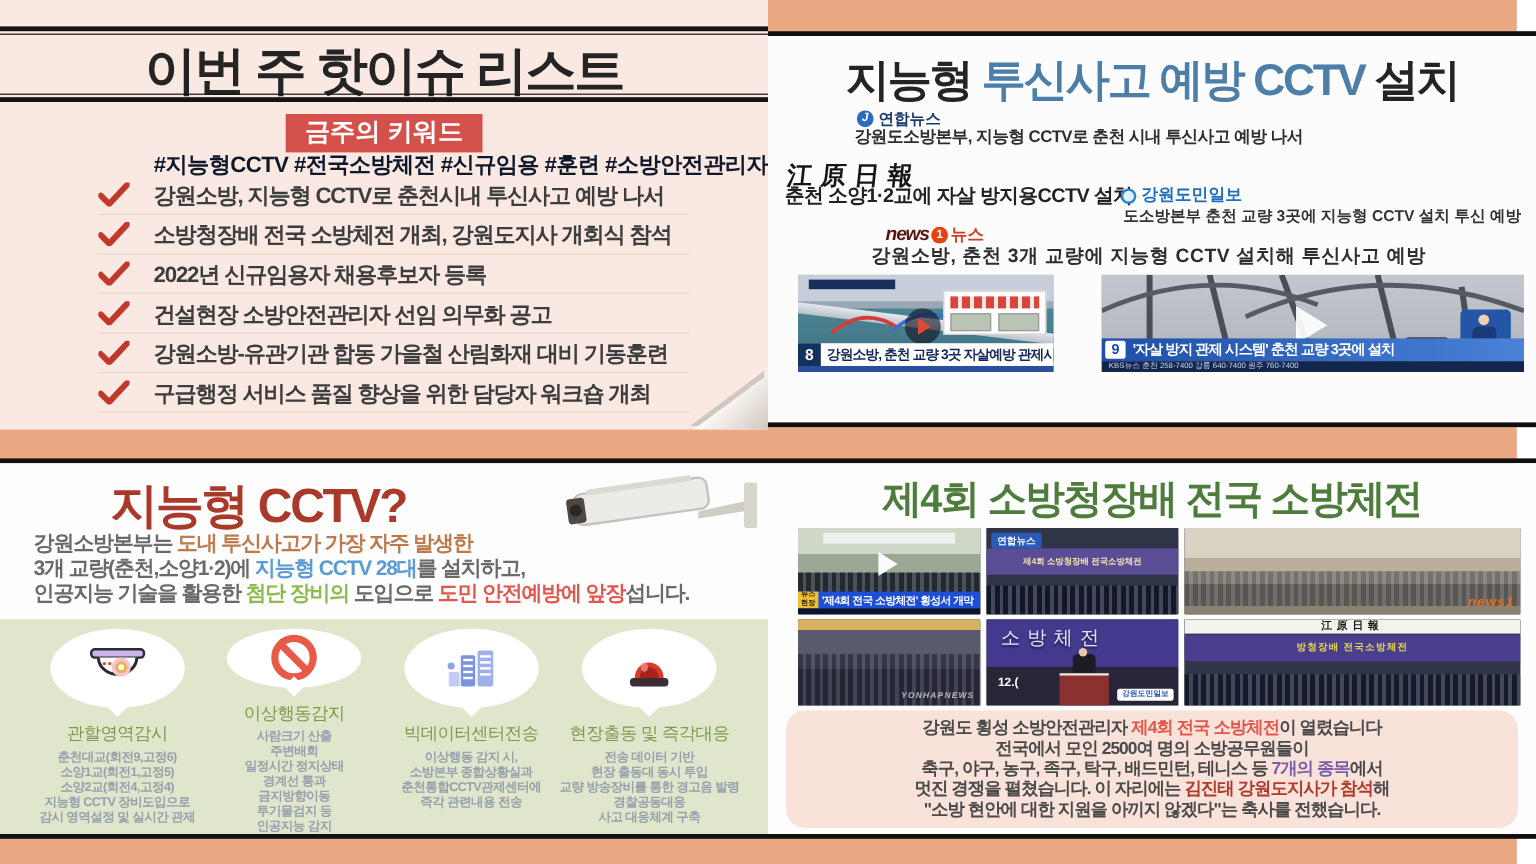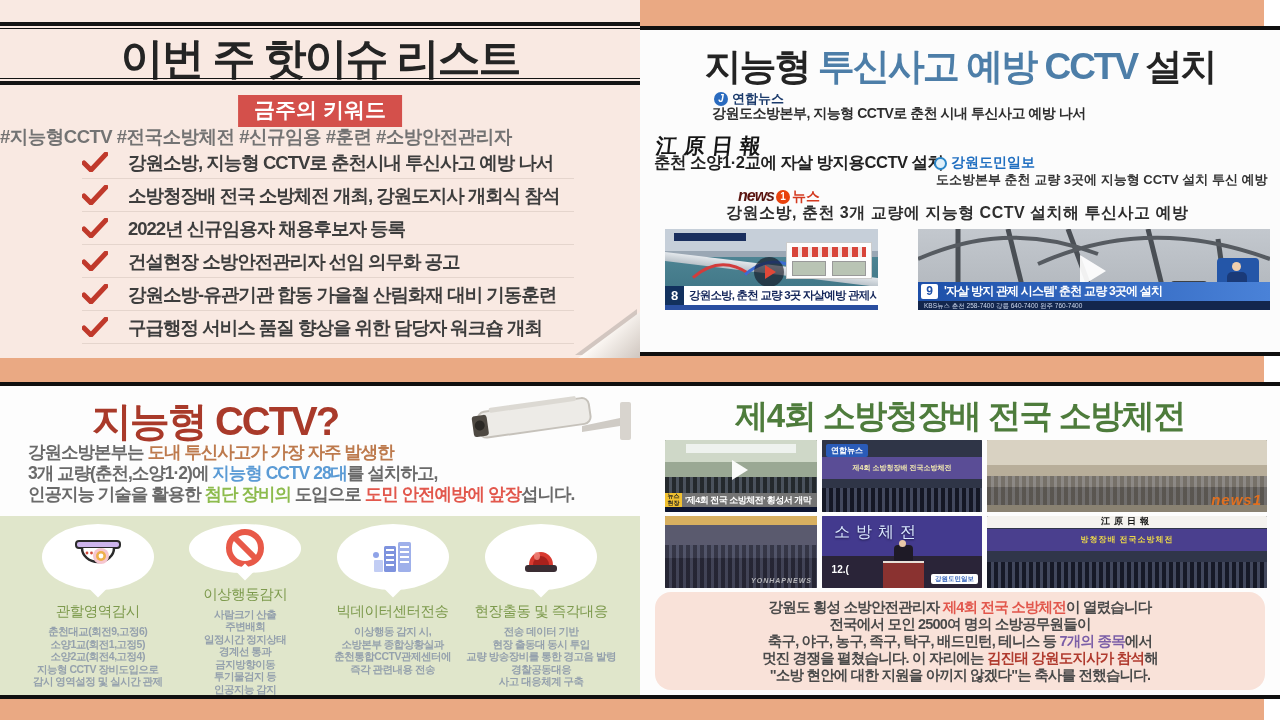--- a/index.html
+++ b/index.html
@@ -9,22 +9,22 @@
   .hline { position:absolute; left:0; width:1280px; background:#101010; }
 
   
   .q1 { position:absolute; left:0; top:0; width:640px; height:358px; background:#f9e9e2; }
   .q1 .rule { position:absolute; left:0; width:640px; background:#141414; }
   .q1-title { position:absolute; top:30px; left:0; width:640px; text-align:center;
               font-size:43px; font-weight:900; letter-spacing:-2px; color:#242424; }
   .q1-badge { position:absolute; top:95px; left:50%; transform:translateX(-50%);
               background:#d4504b; color:#fff; font-size:21px; font-weight:800;
               padding:1px 16px 3px; white-space:nowrap; }
-  .q1-hash  { position:absolute; top:124px; left:0; width:640px; text-align:left;
-              font-size:18.5px; font-weight:800; color:#737373; letter-spacing:-0.5px; }
+  .q1-hash  { position:absolute; top:124px; left:0; width:640px; text-align:right;
+              font-size:18.5px; font-weight:800; color:#0f172a; letter-spacing:-0.5px; }
   .q1-list { position:absolute; top:146px; left:82px; width:492px; list-style:none; }
   .q1-list li { height:33px; display:flex; align-items:center; border-bottom:1px solid #e5d5cd; }
   .q1-check { width:26px; height:20px; margin-right:20px; flex:0 0 auto; }
   .q1-item-text { font-size:18.5px; font-weight:700; color:#3d3d3d; letter-spacing:-1px; white-space:nowrap; }
   .curl { position:absolute; right:0; bottom:0; width:62px; height:46px; }
   .curl .under { position:absolute; right:0; bottom:0; width:62px; height:46px;
                  clip-path:polygon(100% 0,0 100%,100% 100%);
                  background:#b3aaa4; transform:translate(-3px,-3px); opacity:.55; }
   .curl .fold  { position:absolute; right:0; bottom:0; width:62px; height:46px;
                  clip-path:polygon(100% 0,0 100%,100% 100%);
@@ -127,36 +127,36 @@
   .q4-grid { position:absolute; left:25px; top:54px; display:flex; flex-direction:column; gap:4px; }
   .q4-row { display:flex; gap:5px; }
   .tile { position:relative; height:72px; overflow:hidden; border-radius:1px; background:#555; }
   .tw1 { width:152px; } .tw2 { width:160px; } .tw3 { width:280px; }
   .crowd { background:repeating-linear-gradient(90deg,rgba(12,14,26,.85) 0 4px,rgba(72,78,100,.85) 4px 7px); }
   .t1-bg { position:absolute; inset:0; background:linear-gradient(180deg,#cfd8c8 0 30%,#9aa894 30% 52%,#4e584e 52% 100%); }
   .t1-banner { position:absolute; left:14%; top:6%; width:72%; height:12%; background:#eef2ee; }
   .t1-crowd { position:absolute; left:0; top:52%; width:100%; height:30%; opacity:.75; }
   .t1-play { position:absolute; left:44%; top:28%; width:0; height:0; border-left:16px solid #fff;
              border-top:10px solid transparent; border-bottom:10px solid transparent; opacity:.95; }
-  .t1-cap { position:absolute; left:0; bottom:5px; width:100%; height:14px; background:#737373;
+  .t1-cap { position:absolute; left:0; bottom:5px; width:100%; height:14px; background:#1d4ed8;
             display:flex; align-items:center; }
   .t1-badge { background:#f0c030; color:#222; font-size:6px; font-weight:800; line-height:7px;
               width:17px; height:14px; display:flex; align-items:center; justify-content:center; text-align:center; flex:0 0 auto; }
   .t1-cap-text { color:#fff; font-size:9px; font-weight:800; margin-left:3px; white-space:nowrap; letter-spacing:-0.5px; }
   .t1-strip { position:absolute; left:0; bottom:0; width:100%; height:5px; background:#0c1430; }
   .t2-bg { position:absolute; inset:0; background:#2f3547; }
   .t2-badge { position:absolute; left:4px; top:4px; background:#2a5bb8; color:#fff; font-size:8px;
               font-weight:800; padding:1px 5px; border-radius:2px; }
   .t2-banner { position:absolute; left:0; top:24%; width:100%; height:30%; background:#5a4d96;
                color:#f0e8b0; font-size:7px; font-weight:700; text-align:center;
                display:flex; align-items:center; justify-content:center; }
   .t2-crowd { position:absolute; left:0; bottom:0; width:100%; height:34%; opacity:.9; }
   .t3-bg { position:absolute; inset:0; background:linear-gradient(180deg,#d9d2c2 0 35%,#b8ae9a 35% 65%,#8a8272 65% 100%); }
   .t3-crowd { position:absolute; left:0; bottom:10%; width:100%; height:40%; opacity:.45; }
-  .t3-mark { position:absolute; right:5px; bottom:4px; font-size:15px; font-weight:800; font-style:italic;
+  .t3-mark { position:absolute; right:5px; bottom:4px; font-size:11px; font-weight:800; font-style:italic;
              color:#e07020; letter-spacing:1px; }
   .t4-bg { position:absolute; inset:0; background:linear-gradient(180deg,#d8b060 0 13%,#5a5a6e 13% 58%,#3c3a4a 58% 100%); }
   .t4-crowd { position:absolute; left:0; bottom:0; width:100%; height:60%; opacity:.55; }
   .t4-mark { position:absolute; right:5px; bottom:4px; font-size:7px; font-weight:700; font-style:italic;
              color:#d8d8d8; opacity:.8; letter-spacing:1px; }
   .t5-bg { position:absolute; inset:0; background:linear-gradient(180deg,#433a8e 0 55%,#2a2438 55% 100%); }
   .t5-banner { position:absolute; left:12px; top:8%; width:100%; text-align:left; color:#d8e6ff;
                font-size:16px; font-weight:400; letter-spacing:6px; text-shadow:0 1px 2px #1a1640; }
   .t5-podium { position:absolute; left:38%; bottom:0; width:26%; height:38%; background:#8a3230; border-top:2px solid #e8e0d8; }
   .t5-person { position:absolute; left:45%; bottom:34%; width:12%; height:26%; background:#1e1a26; border-radius:4px 4px 0 0; }

